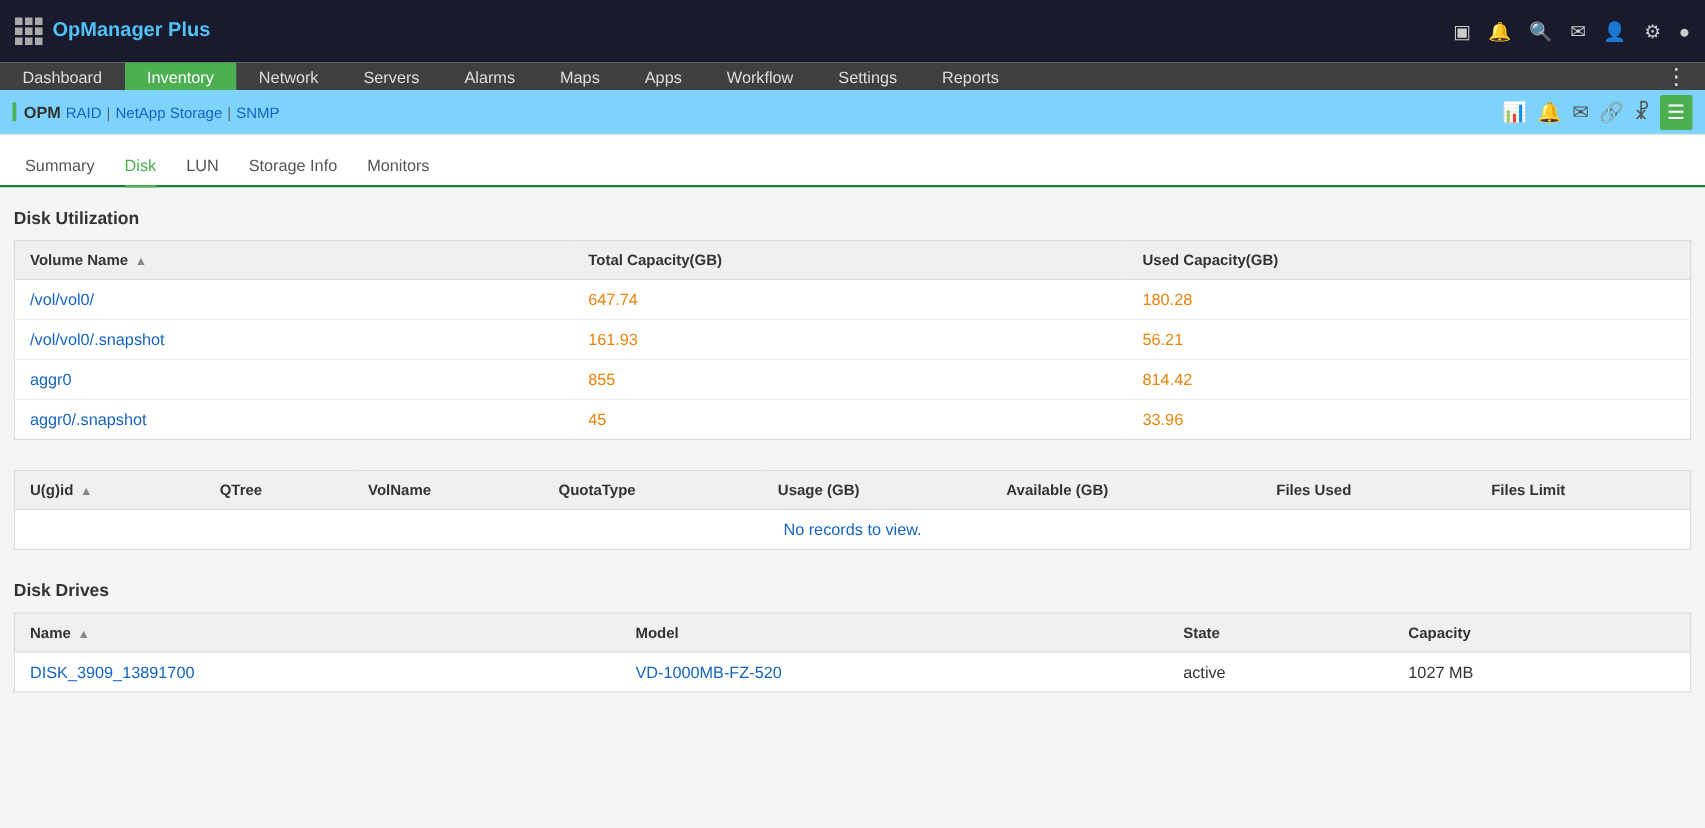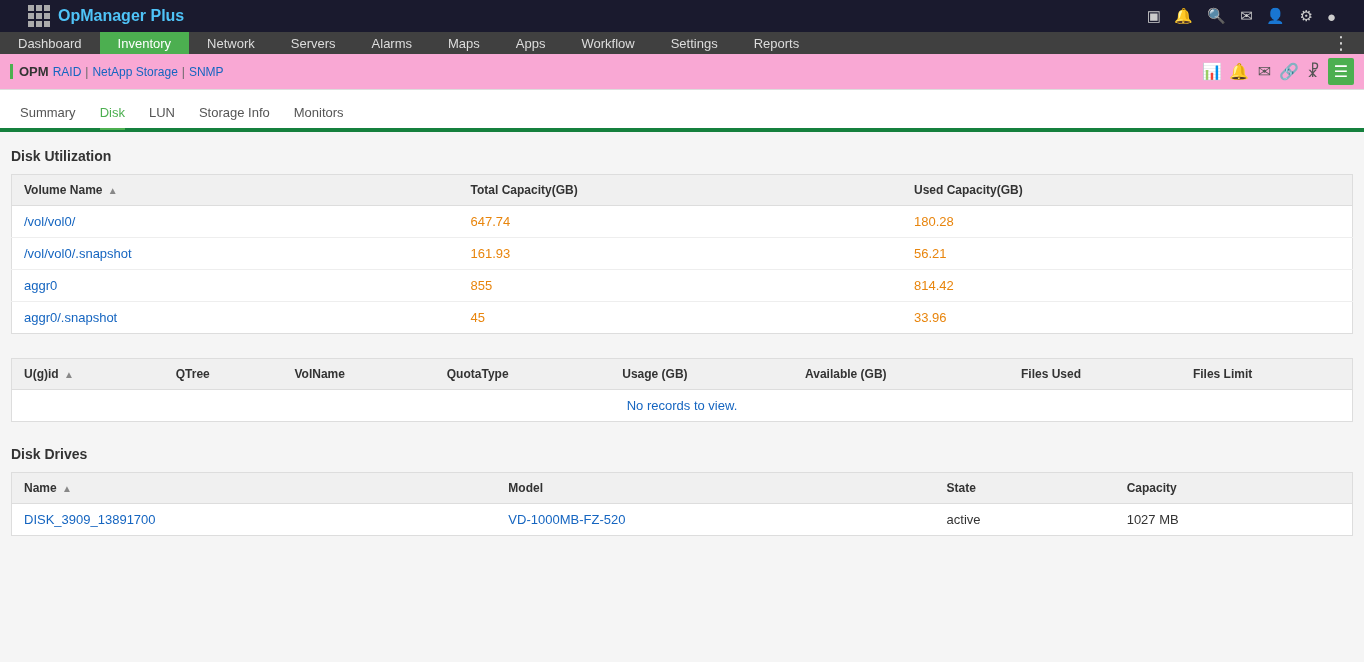--- a/index.html
+++ b/index.html
@@ -3,22 +3,22 @@
   <meta charset="utf-8">
   <style>
     * { box-sizing: border-box; margin: 0; padding: 0; }
     body { font-family: Arial, sans-serif; font-size: 13px; background: #f5f5f5; color: #333; }
 
     
     .top-bar {
       background: #1a1a2e;
       display: flex;
       align-items: center;
-      padding: 0 28px;
-      height: 32px;
+      padding: 0 12px;
+      height: 50px;
       color: #ccc;
     }
     .top-bar-logo {
       display: flex;
       align-items: center;
       gap: 8px;
       color: #4fc3f7;
       font-size: 16px;
       font-weight: bold;
       flex: 1;
@@ -69,21 +69,21 @@
       padding: 0 14px;
       display: flex;
       align-items: center;
       color: #ddd;
       cursor: pointer;
       font-size: 18px;
     }
 
     
     .sub-nav {
-      background: #f9a8d4;
+      background: #7dd3fc;
       border-bottom: 1px solid #ddd;
       display: flex;
       align-items: center;
       padding: 0 10px;
       height: 36px;
     }
     .sub-nav-left {
       display: flex;
       align-items: center;
       gap: 0;
@@ -120,21 +120,21 @@
       padding: 4px 6px;
       border-radius: 2px;
     }
 
     
     .tabs-bar {
       background: #fff;
       display: flex;
       align-items: flex-end;
       padding: 0 20px;
-      border-bottom: 4px solid #15803d;
+      border-bottom: 2px solid #15803d;
       gap: 24px;
       height: 42px;
     }
     .tab {
       padding: 8px 0;
       cursor: pointer;
       font-size: 13px;
       color: #555;
       border-bottom: 2px solid transparent;
       margin-bottom: -2px;

